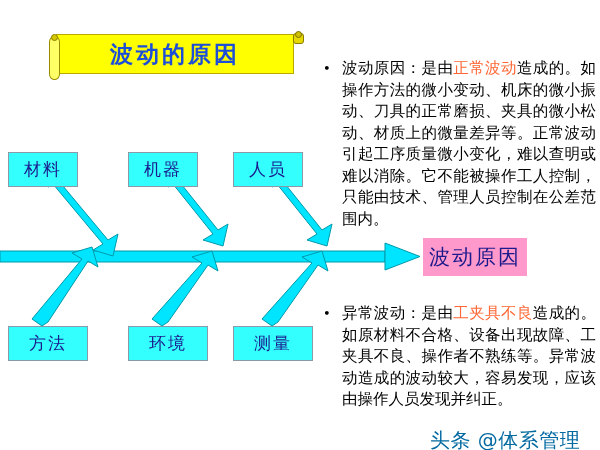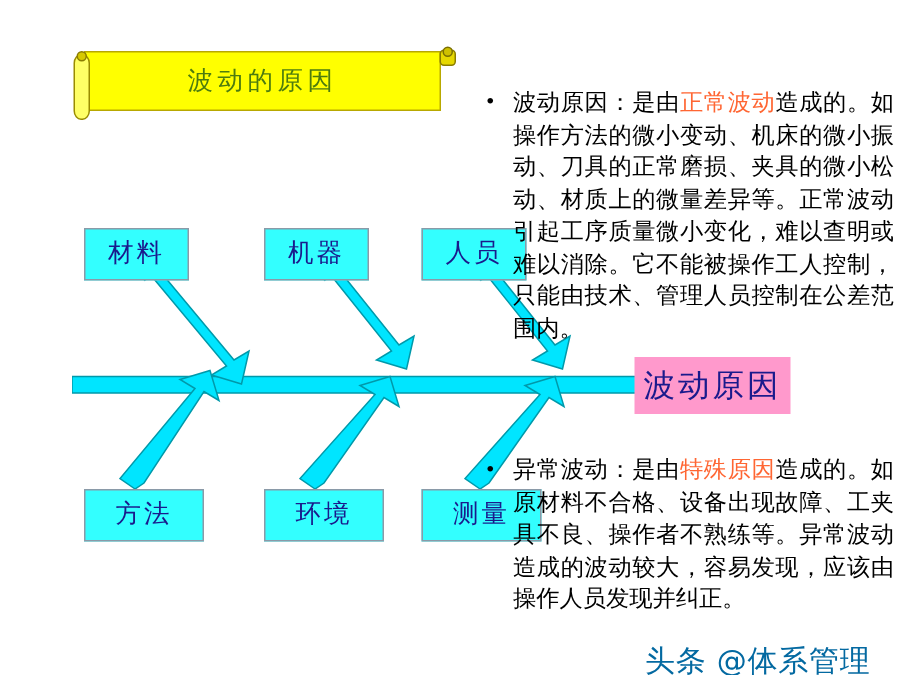--- a/index.html
+++ b/index.html
@@ -85,35 +85,35 @@
     box-sizing: border-box;
   }
   #title-text {
     position: absolute;
     left: 12px;
     top: 4px;
     width: 238px;
     height: 40px;
     line-height: 40px;
     text-align: center;
-    color: #4d7c0f;
-    font-size: 17px;
+    color: #1d4ed8;
+    font-size: 23px;
     font-family: "DejaVu Serif", "Liberation Serif", serif;
     letter-spacing: 3px;
     white-space: nowrap;
+    font-weight: bold;
   }
 
   
   #fishbone {
     position: absolute;
     left: 0;
     top: 130px;
     width: 420px;
     height: 260px;
-    margin-left: 48px;
   }
   .cause-box {
     position: absolute;
     background: #33ffff;
     border: 1px solid #8a9aa8;
     box-sizing: border-box;
     color: #1a1a8c;
     font-size: 17px;
     font-family: "DejaVu Serif", "Liberation Serif", serif;
     text-align: center;
@@ -250,19 +250,19 @@
   <div class="text-block" id="text-normal">
     <div class="bullet-row">
       <span class="bullet">•</span>
       <span class="para"><span>波动原因：是由</span><span class="hl">正常波动</span><span>造成的。如操作方法的微小变动、机床的微小振动、刀具的正常磨损、夹具的微小松动、材质上的微量差异等。正常波动引起工序质量微小变化，难以查明或难以消除。它不能被操作工人控制，只能由技术、管理人员控制在公差范围内。</span></span>
     </div>
   </div>
 
   <div class="text-block" id="text-abnormal">
     <div class="bullet-row">
       <span class="bullet">•</span>
-      <span class="para"><span>异常波动：是由</span><span class="hl">特殊原因</span><span>造成的。如原材料不合格、设备出现故障、工夹具不良、操作者不熟练等。异常波动造成的波动较大，容易发现，应该由操作人员发现并纠正。</span></span>
+      <span class="para"><span>异常波动：是由</span><span class="hl">工夹具不良</span><span>造成的。如原材料不合格、设备出现故障、工夹具不良、操作者不熟练等。异常波动造成的波动较大，容易发现，应该由操作人员发现并纠正。</span></span>
     </div>
   </div>
 
   <div id="watermark">头条 @体系管理</div>
 
 </div>
 
 </body></html>

